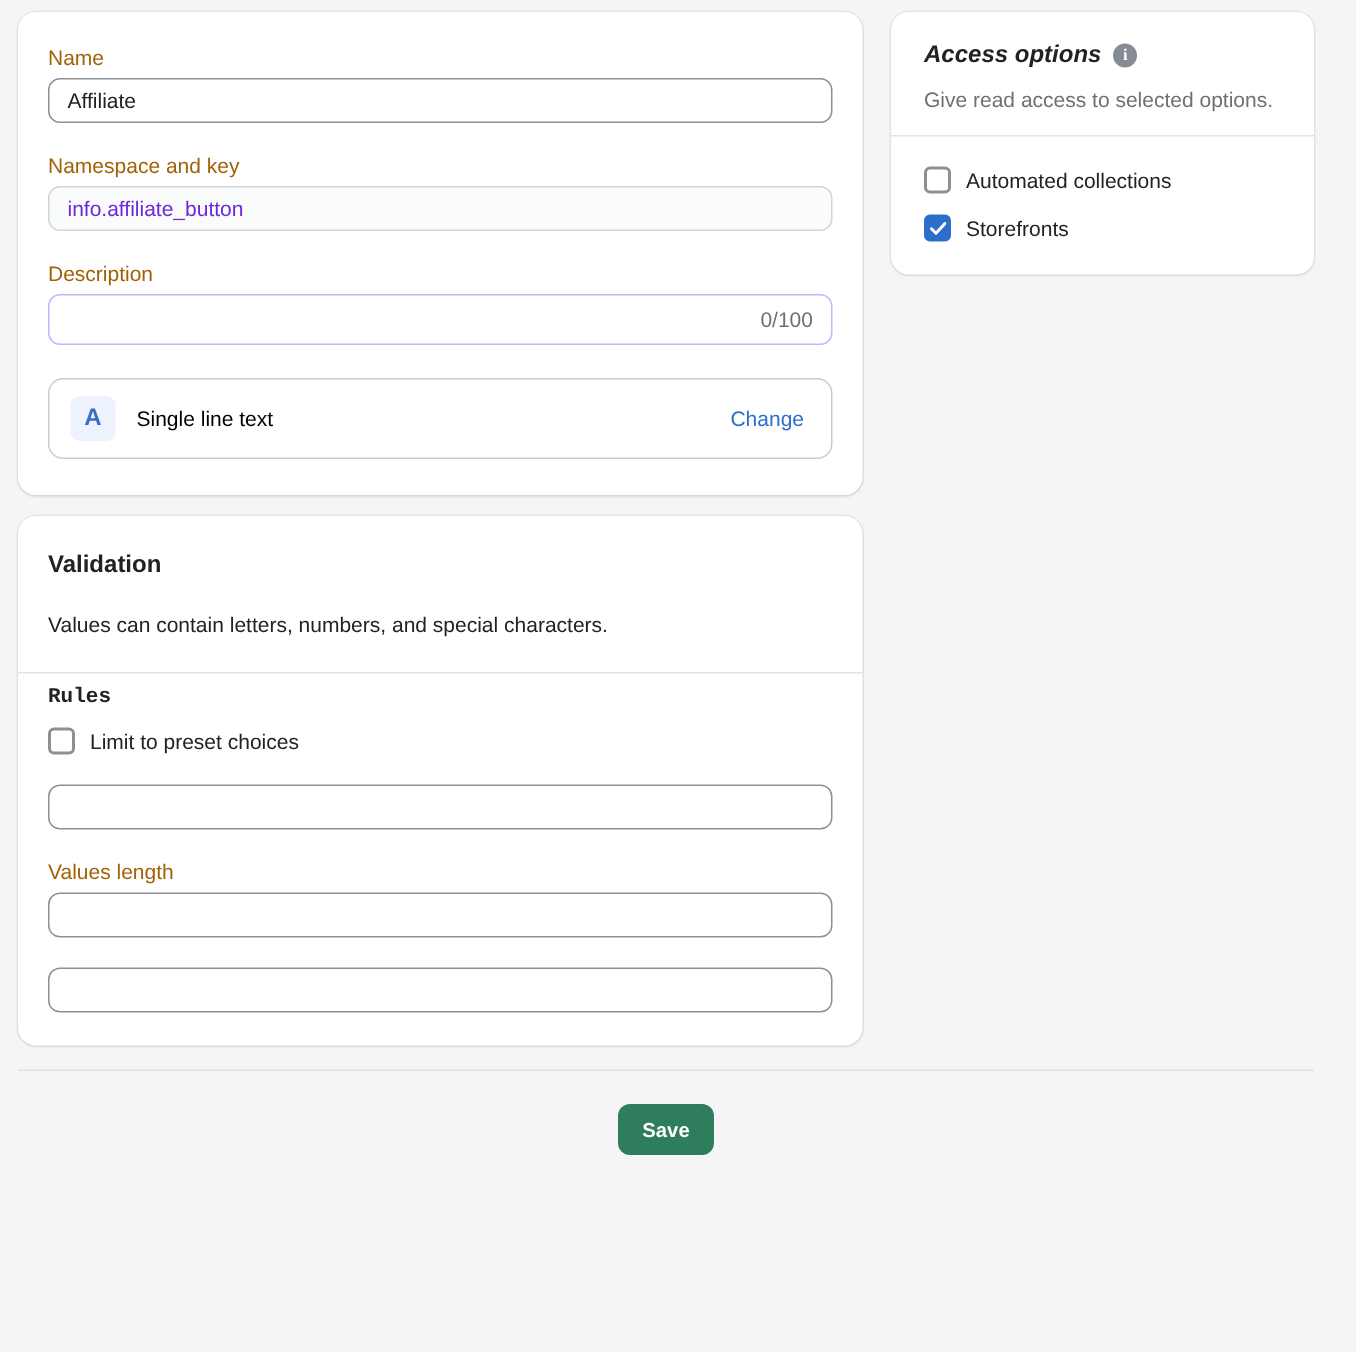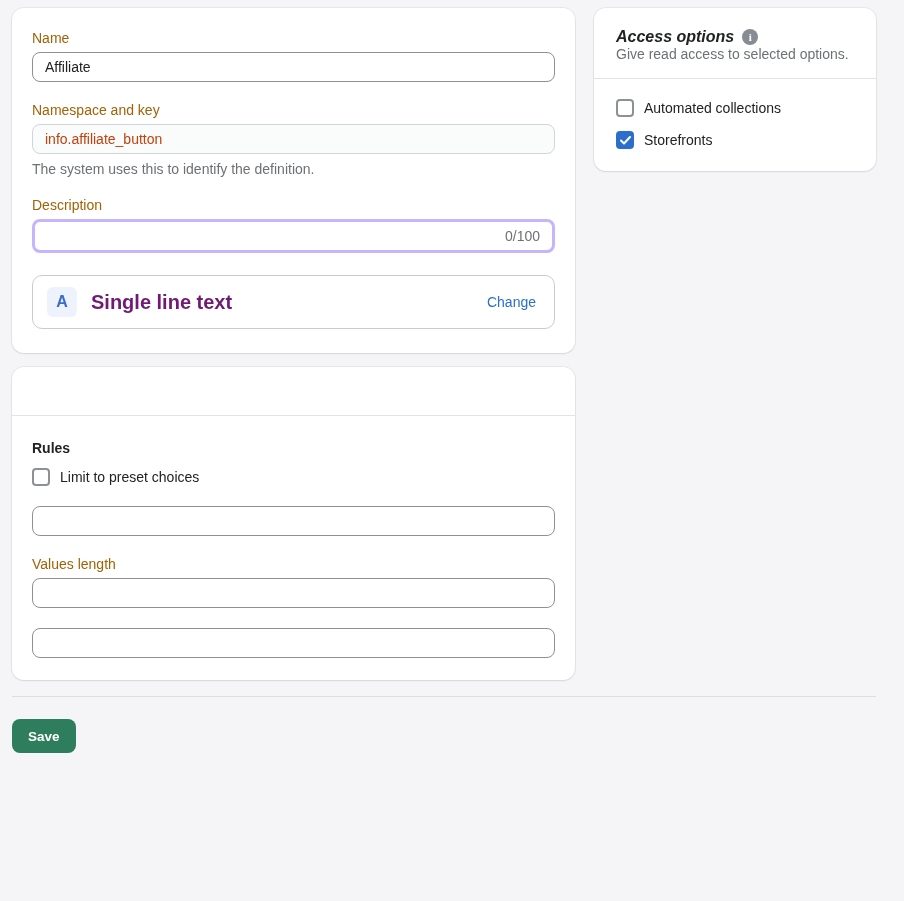--- a/index.html
+++ b/index.html
@@ -41,27 +41,27 @@
     padding: 0 12px;
     font-size: 14px;
     font-family: "Liberation Sans", "DejaVu Sans", sans-serif;
     color: #202223;
     background: #ffffff;
     outline: none;
   }
   .input--disabled {
     background: #fafbfb;
     border-color: #d2d5d8;
-    color: #c2410c;
+    color: #6d28d9;
   }
   .input-wrap {
     display: flex;
     align-items: center;
     height: 34px;
-    border: 3px solid #c4b5fd;
+    border: 1px solid #c4b5fd;
     border-radius: 8px;
     background: #fff;
     padding: 0 12px;
   }
   .input-wrap input {
     flex: 1;
     border: none;
     outline: none;
     font-size: 14px;
     font-family: "Liberation Sans", "DejaVu Sans", sans-serif;
@@ -88,35 +88,35 @@
   }
   .type-icon {
     width: 30px; height: 30px;
     border-radius: 6px;
     background: #edf2fc;
     color: #3b6cc7;
     font-weight: bold;
     font-size: 16px;
     display: flex; align-items: center; justify-content: center;
   }
-  .type-label { font-weight: bold; font-size: 20px; color: #701a75; flex: 1; }
+  .type-label { font-weight: normal; font-size: 14px; color: #000000; flex: 1; }
   .change-link {
     color: #2c6ecb;
     font-size: 14px;
     font-weight: 500;
     text-decoration: none;
     cursor: pointer;
   }
 
   .section-pad { padding: 0 20px; }
   .card-title { font-size: 16px; font-weight: bold; color: #202223; }
   .card-subtitle { color: #202223; font-size: 14px; margin-top: 22px; }
   .divider { border-top: 1px solid #e1e3e5; margin-top: 24px; }
 
-  .rules-label { font-weight: bold; font-size: 14px; margin-top: 24px; }
+  .rules-label { font-weight: bold; font-size: 14px; margin-top: 8px; font-family: Liberation Mono, monospace; }
 
   .checkbox-row {
     display: flex;
     align-items: center;
     gap: 10px;
     margin-top: 12px;
     cursor: pointer;
   }
   .checkbox {
     width: 18px; height: 18px;
@@ -141,35 +141,35 @@
     width: 16px; height: 16px;
     border-radius: 50%;
     background: #878c94;
     color: #ffffff;
     font-size: 11px;
     font-weight: bold;
     font-family: "Liberation Serif", serif;
     display: flex; align-items: center; justify-content: center;
     cursor: default;
   }
-  .access-subtitle { color: #6d7175; font-size: 14px; margin-top: 0; }
+  .access-subtitle { color: #6d7175; font-size: 14px; margin-top: 12px; }
   .access-divider { border-top: 1px solid #e1e3e5; margin-top: 16px; }
   .access-options { padding: 6px 22px 0 22px; }
   .access-options .checkbox-row { margin-top: 14px; }
 
   .footer-divider {
     width: 864px;
     margin: 16px 0 0 12px;
     border-top: 1px solid #dddfe2;
   }
   .footer {
     width: 864px;
     margin-left: 12px;
     display: flex;
-    justify-content: flex-start;
+    justify-content: center;
     margin-top: 22px;
   }
   .save-btn {
     background: #2e7d5c;
     color: #ffffff;
     border: none;
     border-radius: 8px;
     height: 34px;
     padding: 0 16px;
     font-size: 13.5px;
@@ -186,39 +186,42 @@
 
     <section class="card card-main">
       <div class="field">
         <label class="field-label">Name</label>
         <input class="input" type="text" value="Affiliate" style="">
       </div>
 
       <div class="field">
         <label class="field-label">Namespace and key</label>
         <input class="input input--disabled" type="text" value="info.affiliate_button" style="">
-        <div class="help-text">The system uses this to identify the definition.</div>
       </div>
 
       <div class="field">
         <label class="field-label">Description</label>
         <div class="input-wrap">
           <input type="text" value="" style="">
           <span class="char-counter">0/100</span>
         </div>
       </div>
 
       <div class="type-box">
         <span class="type-icon">A</span>
         <span class="type-label">Single line text</span>
         <a class="change-link">Change</a>
       </div>
     </section>
 
     <section class="card card-validation">
+      <div class="section-pad">
+        <h2 class="card-title">Validation</h2>
+        <div class="card-subtitle">Values can contain letters, numbers, and special characters.</div>
+      </div>
       <div class="divider"></div>
       <div class="section-pad">
         <div class="rules-label">Rules</div>
 
         <label class="checkbox-row">
           <span class="checkbox">
             
           </span>
           <span class="checkbox-label">Limit to preset choices</span>
         </label>

